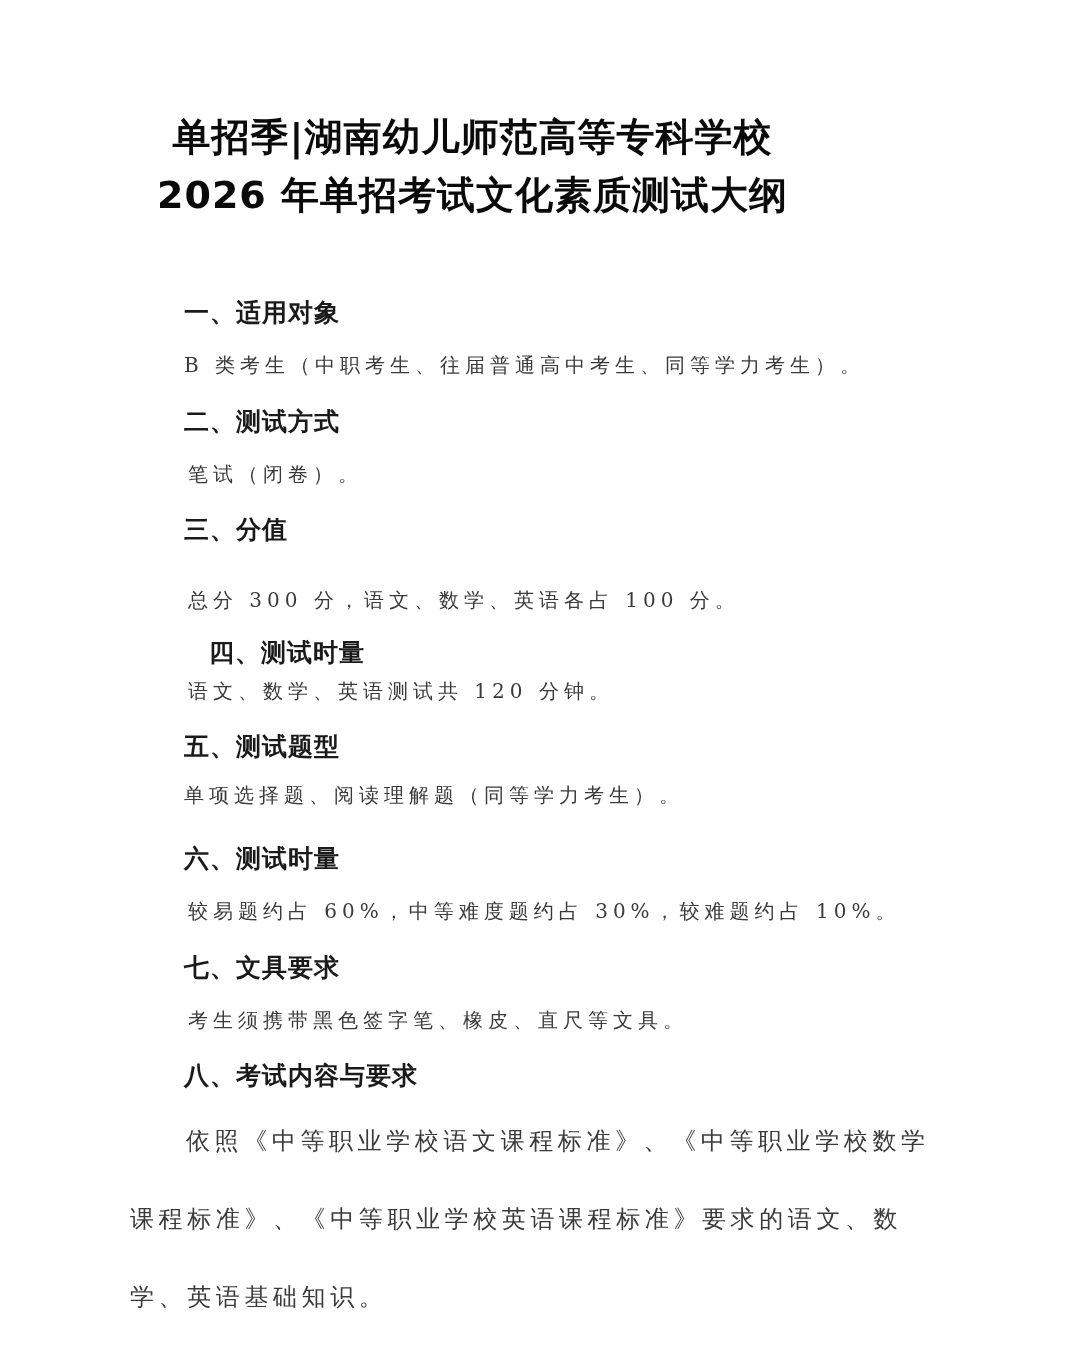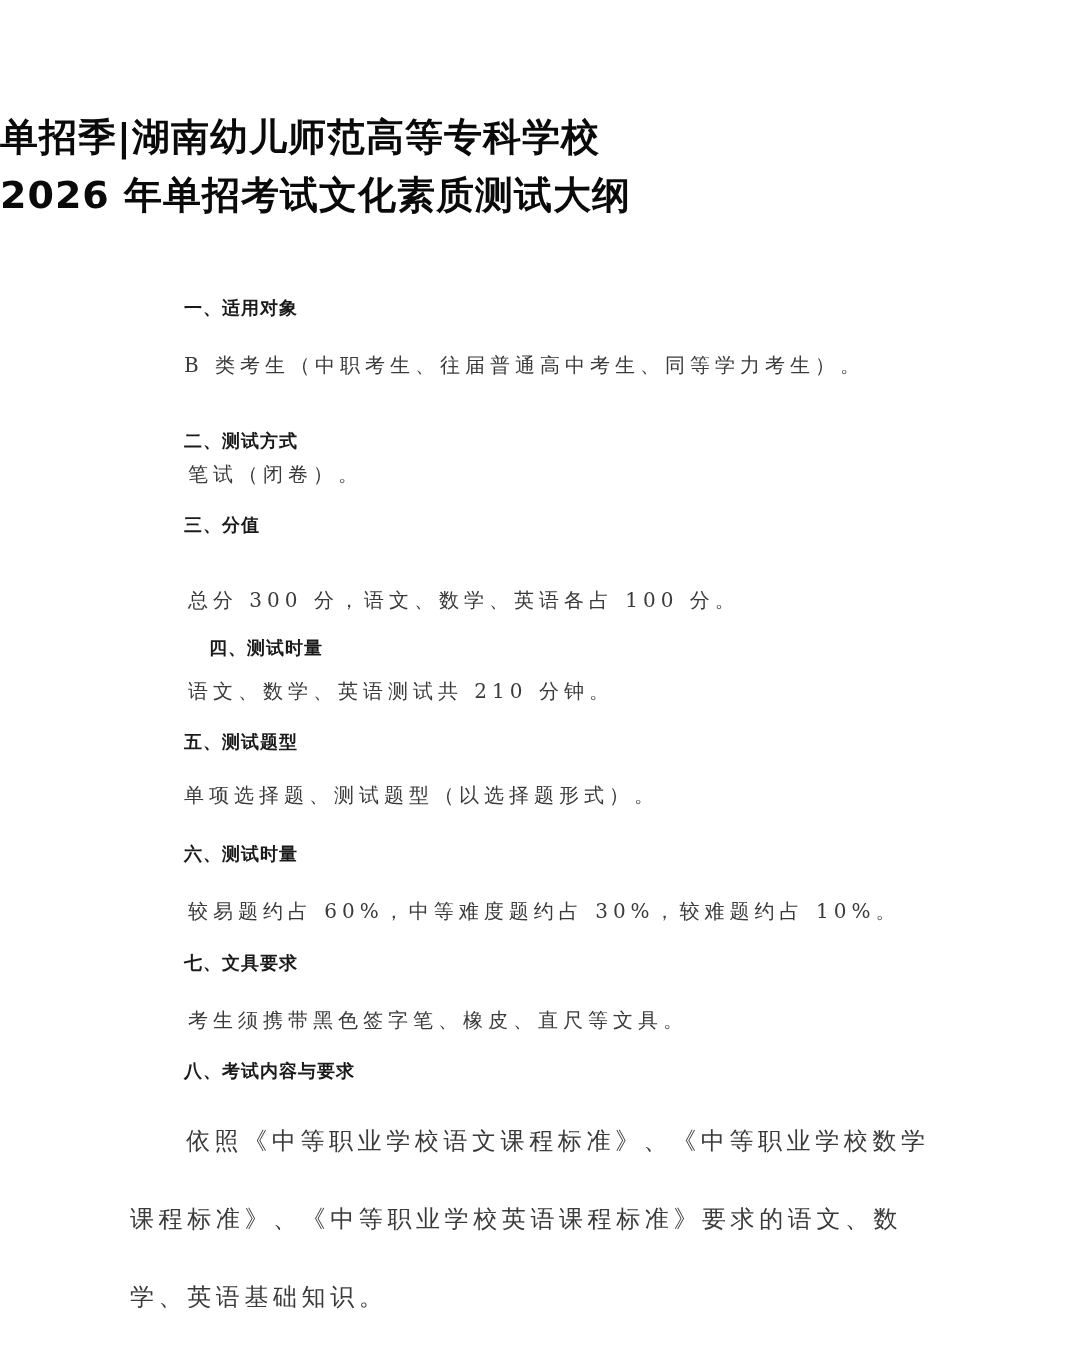--- a/index.html
+++ b/index.html
@@ -11,35 +11,36 @@
       width: 1080px;
       height: 1368px;
       position: relative;
       overflow: hidden;
       color: #111111;
     }
     .title {
       position: absolute;
       left: 0;
       width: 945px;
+      text-align: center;
       font-family: "DejaVu Sans", "Liberation Sans", sans-serif;
       font-weight: bold;
       font-size: 38px;
       letter-spacing: 1px;
       color: #0a0a0a;
     }
     .title.l1 { top: 112px; }
     .title.l2 { top: 170px; }
 
     .heading {
       position: absolute;
       left: 184px;
       font-family: "DejaVu Sans", "Liberation Sans", sans-serif;
       font-weight: bold;
-      font-size: 18px;
+      font-size: 25px;
       color: #1a1a1a;
       letter-spacing: 1px;
     }
     .body-text {
       position: absolute;
       left: 184px;
       font-family: "DejaVu Serif", "Liberation Serif", serif;
       font-size: 20px;
       color: #3a3a3a;
       letter-spacing: 5px;
@@ -60,31 +61,31 @@
 </head>
 <body>
 
 <div>
   <div class="title l1">单招季|湖南幼儿师范高等专科学校</div>
   <div class="title l2">2026 年单招考试文化素质测试大纲</div>
 
   <div class="heading" style="top:296px;">一、适用对象</div>
   <div class="body-text" style="top:352px;">B 类考生（中职考生、往届普通高中考生、同等学力考生）。</div>
 
-  <div class="heading" style="top:405px;margin-top:24px;">二、测试方式</div>
+  <div class="heading" style="top:405px;">二、测试方式</div>
   <div class="body-text" style="top:461px;left:188px;">笔试（闭卷）。</div>
 
   <div class="heading" style="top:513px;">三、分值</div>
   <div class="body-text" style="top:587px;left:188px;">总分 300 分，语文、数学、英语各占 100 分。</div>
 
   <div class="heading" style="top:636px;margin-left:25px;">四、测试时量</div>
-  <div class="body-text" style="top:678px;left:188px;">语文、数学、英语测试共 210 分钟。</div>
+  <div class="body-text" style="top:678px;left:188px;">语文、数学、英语测试共 120 分钟。</div>
 
   <div class="heading" style="top:730px;">五、测试题型</div>
-  <div class="body-text" style="top:782px;">单项选择题、测试题型（以选择题形式）。</div>
+  <div class="body-text" style="top:782px;">单项选择题、阅读理解题（同等学力考生）。</div>
 
   <div class="heading" style="top:842px;">六、测试时量</div>
   <div class="body-text" style="top:898px;left:188px;">较易题约占 60%，中等难度题约占 30%，较难题约占 10%。</div>
 
   <div class="heading" style="top:951px;">七、文具要求</div>
   <div class="body-text" style="top:1007px;left:188px;">考生须携带黑色签字笔、橡皮、直尺等文具。</div>
 
   <div class="heading" style="top:1059px;">八、考试内容与要求</div>
   <div class="para" style="top:1102px;">依照《中等职业学校语文课程标准》、《中等职业学校数学课程标准》、《中等职业学校英语课程标准》要求的语文、数学、英语基础知识。</div>
 </div>

